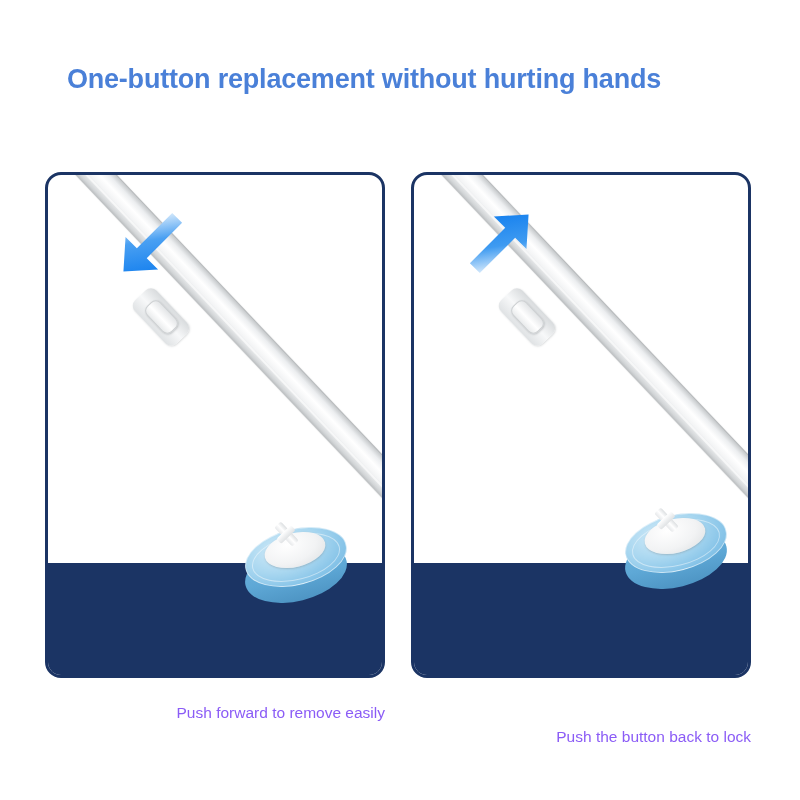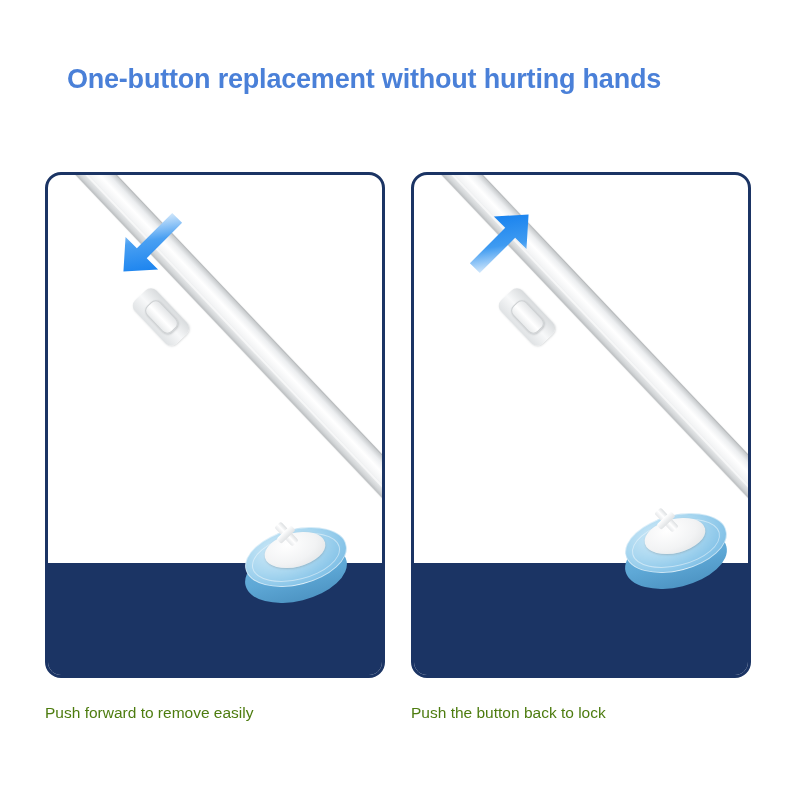--- a/index.html
+++ b/index.html
@@ -224,28 +224,28 @@
     position: absolute;
   }
   .panel-left  .arrow { left: 58px; top: 24px; }
   .panel-right .arrow { left: 42px; top: 22px; }
 
   
   .caption {
     position: absolute;
     top: 703px;
     width: 340px;
-    text-align: left;
-    color: #4d7c0f;
+    text-align: right;
+    color: #8b5cf6;
     font-size: 15.5px;
     line-height: 20px;
     white-space: nowrap;
   }
   .caption-left  { left: 45px; }
-  .caption-right { left: 411px; }
+  .caption-right { left: 411px; margin-top: 24px; }
 </style>
 </head>
 <body>
 
 <div class="headline">
   <span class="hl-line">One-button replacement without hurting hands</span>
 </div>
 
 <div class="panels">
 

